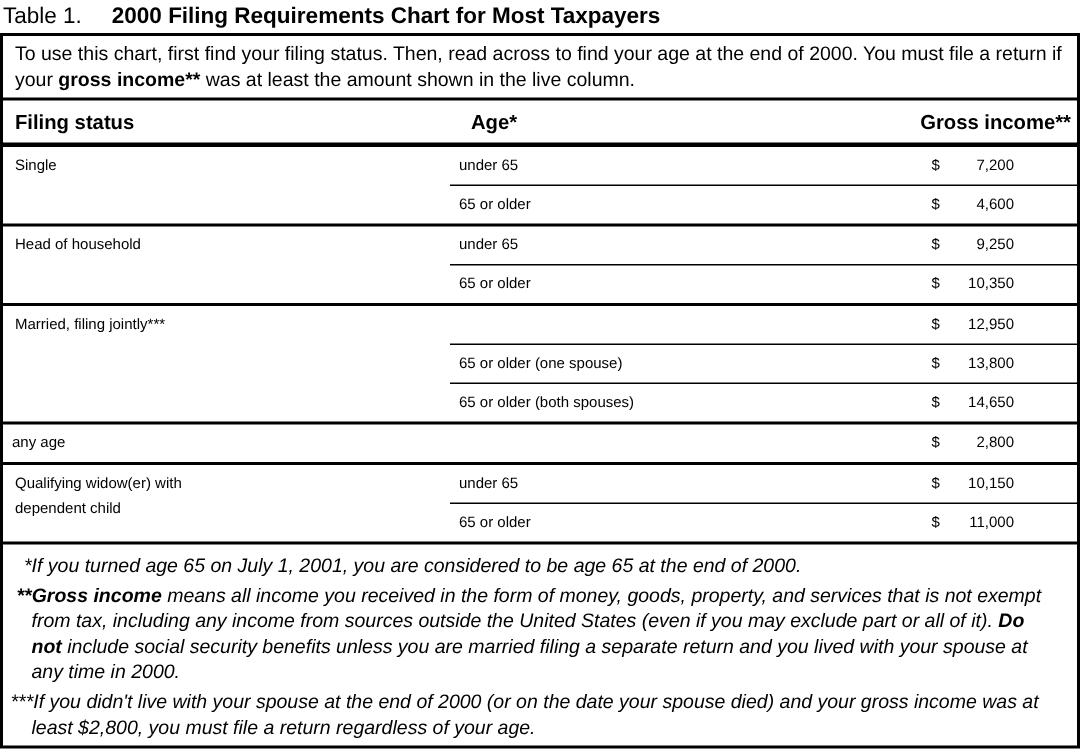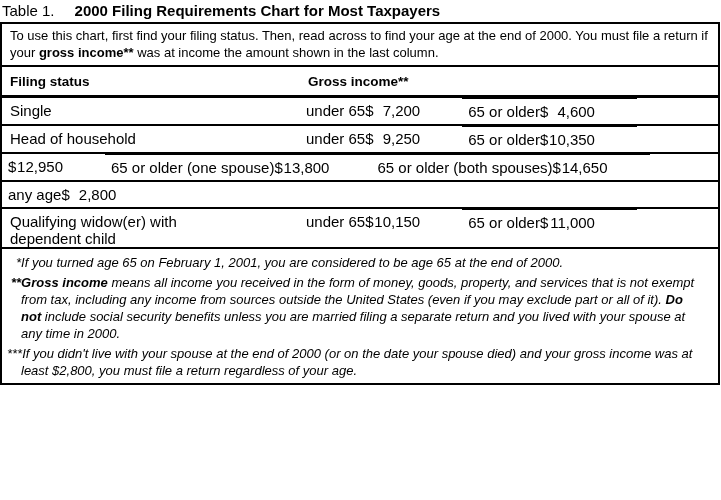--- a/index.html
+++ b/index.html
@@ -17,29 +17,29 @@
   
   .tbl { border:2px solid #000; margin-right:1px; }
   
   .intro {
     font-size:13px; line-height:16.5px;
     padding:4px 10px 4px 8px;
     border-bottom:2px solid #000;
   }
   .b { font-weight:bold; }
   
-  .header-row { display:flex; font-size:13.5px; font-weight:bold; padding:7px 0 6px; border-bottom:3px solid #000; }
+  .header-row { display:flex; font-size:13.5px; font-weight:bold; padding:7px 0 6px; border-bottom:3px solid #000;justify-content:space-between; }
   .hc-status { width:298px; flex:0 0 auto; padding-left:8px; }
   .hc-age    { flex:1 1 auto; padding-left:6px; }
   .hc-income { text-align:right; padding-right:4px; }
   
-  .group { display:flex; font-size:15px;justify-content:center; }
+  .group { display:flex; font-size:10px;justify-content:center; }
   .group + .group { border-top:2px solid #000; }
   .status-cell { width:290px; flex:0 0 auto; padding:4px 0 0 8px; line-height:17px; }
-  .rows { flex:1 1 auto; display:flex; flex-direction:row; }
+  .rows { flex:1 1 auto; display:flex; flex-direction:column; }
   .row { display:flex; align-items:center; height:25px; padding-left:6px; }
   .row + .row { border-top:1px solid #000; }
   .amt { margin-left:auto; margin-right:42px; width:55px; display:flex; justify-content:space-between; }
   
   .footnotes {
     border-top:2px solid #000;
     font-size:13px; font-style:italic; line-height:17px;
     padding:5px 14px 4px 19px;
   }
   .fn { margin-bottom:3px; }
@@ -54,25 +54,26 @@
 
 <div class="page">
 
   <div class="title">
     <span class="prefix">Table 1.</span><span class="main">2000 Filing Requirements Chart for Most Taxpayers</span>
   </div>
 
   <div class="tbl">
 
     <div class="intro">
-      <span>To use this chart, first find your filing status. Then, read across to find your age at the end of 2000. You must file a return if your </span><span class="b">gross income**</span><span> was at income the amount shown in the last column.</span>
+      <span>To use this chart, first find your filing status. Then, read across to find your age at the end of 2000. You must file a return if your </span><span class="b">gross income**</span><span> was at least the amount shown in the live column.</span>
     </div>
 
     <div class="header-row">
       <div class="hc-status">Filing status</div>
+      <div class="hc-age">Age*</div>
       <div class="hc-income">Gross income**</div>
     </div>
 
     <div class="body">
 
       <div class="group">
         <div class="status-cell">
           <div>Single</div>
           <div></div>
         </div>
@@ -111,20 +112,24 @@
             <span>65 or older</span>
             <span class="amt">
                 <span>$</span>
                 <span>10,350</span>
               </span>
           </div>
         </div>
       </div>
 
       <div class="group">
+        <div class="status-cell">
+          <div>Married, filing jointly***</div>
+          <div></div>
+        </div>
         <div class="rows">
           <div class="row">
             <span class="amt">
                 <span>$</span>
                 <span>12,950</span>
               </span>
           </div>
           <div class="row">
             <span>65 or older (one spouse)</span>
             <span class="amt">
@@ -173,21 +178,21 @@
                 <span>$</span>
                 <span>11,000</span>
               </span>
           </div>
         </div>
       </div>
 
     </div>
 
     <div class="footnotes">
-      <div class="fn fn-1">*If you turned age 65 on February 1, 2001, you are considered to be age 65 at the end of 2000.</div>
+      <div class="fn fn-1">*If you turned age 65 on July 1, 2001, you are considered to be age 65 at the end of 2000.</div>
       <div class="fn fn-2">
         <span class="b">**Gross income</span><span> means all income you received in the form of money, goods, property, and services that is not exempt from tax, including any income from sources outside the United States (even if you may exclude part or all of it). </span><span class="b">Do not</span><span> include social security benefits unless you are married filing a separate return and you lived with your spouse at any time in 2000.</span>
       </div>
       <div class="fn fn-3">***If you didn't live with your spouse at the end of 2000 (or on the date your spouse died) and your gross income was at least $2,800, you must file a return regardless of your age.</div>
     </div>
 
   </div>
 </div>
 
 </body></html>

